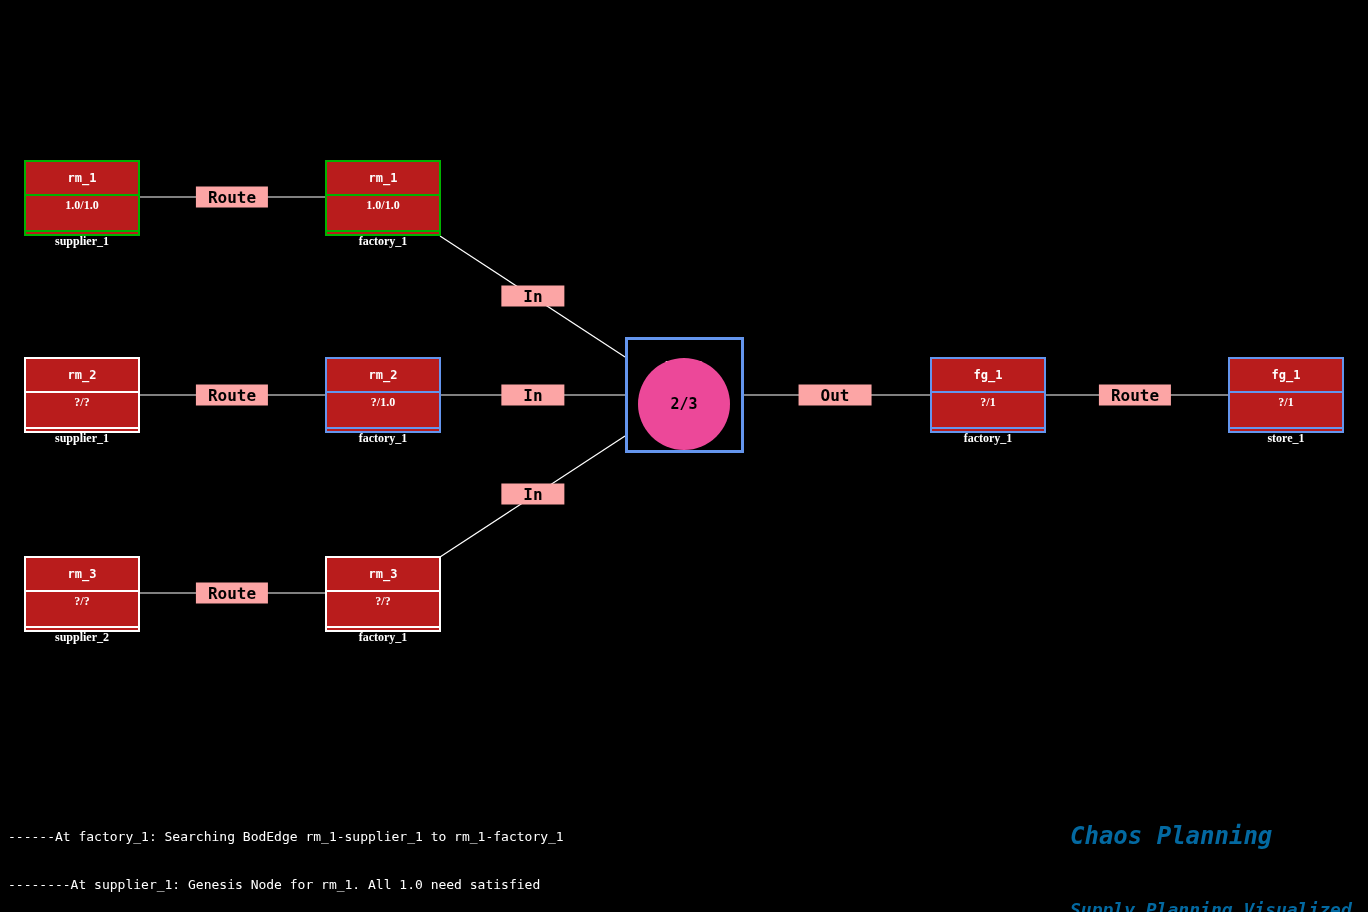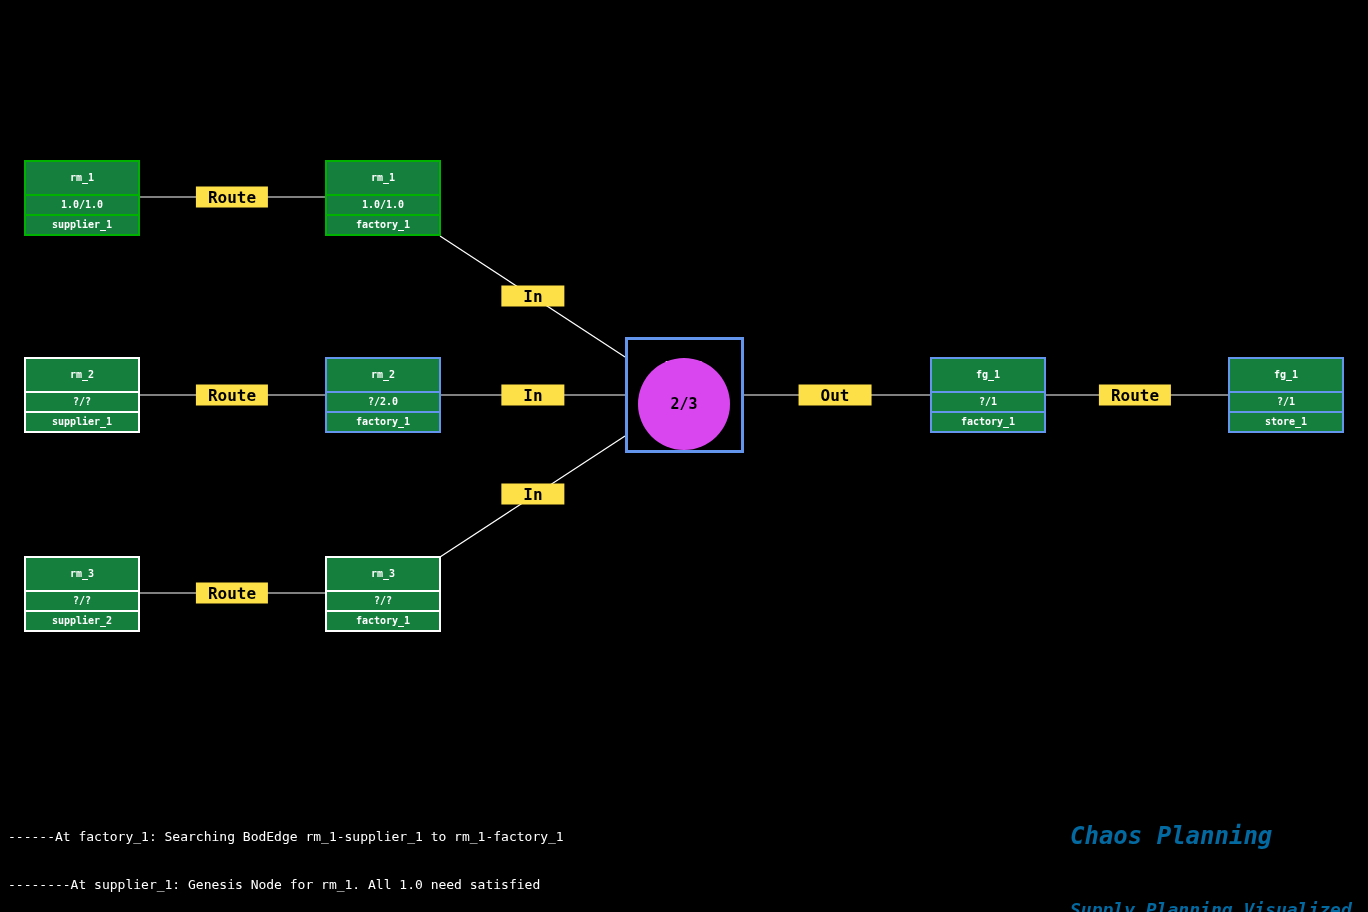--- a/index.html
+++ b/index.html
@@ -21,28 +21,28 @@
     width: 1368px; height: 912px;
   }
   svg.edges line { stroke: #ffffff; stroke-width: 1.2; }
 
   
   .node {
     position: absolute;
     width: 116px;
     height: 76px;
     border: 2px solid var(--bc, #fff);
-    background: #15803d;
+    background: #b91c1c;
     color: #fff;
     font-weight: bold;
-    font-size: 10px;
+    font-size: 12px;
     text-align: center;
   }
   .node .node-title { height: 32px; line-height: 32px; }
-  .node .node-sec   { height: 20px; line-height: 18px; border-top: 2px solid var(--bc, #fff); }
+  .node .node-sec   { height: 36px; line-height: 18px; border-top: 2px solid var(--bc, #fff); font-family: Liberation Serif, serif; }
 
   
   .bom {
     position: absolute;
     left: 625px; top: 337px;
     width: 119px; height: 116px;
     border: 3px solid var(--bc, #6495ed);
     background: #000;
   }
   .bom-title {
@@ -50,33 +50,33 @@
     font-weight: bold;
     font-size: 13px;
     text-align: center;
     margin-top: 18px;
   }
   .bom-circle {
     position: absolute;
     left: 10px; top: 18px;
     width: 92px; height: 92px;
     border-radius: 50%;
-    background: #d946ef;
+    background: #ec4899;
     color: #000;
     font-weight: bold;
     font-size: 15px;
     text-align: center;
     line-height: 92px;
   }
 
   
   .edge-label {
     position: absolute;
     transform: translate(-50%, -50%);
-    background: #fde047;
+    background: #fca5a5;
     color: #000;
     font-weight: bold;
     font-size: 16px;
     line-height: 19px;
     padding: 1px 12px;
     white-space: nowrap;
   }
   .edge-label.small { padding: 1px 22px; }
 
   
@@ -121,21 +121,21 @@
     <div class="node-sec">factory_1</div>
   </div>
 
   <div class="node" style="left: 24px; top: 357px; --bc: #ffffff;">
     <div class="node-title">rm_2</div>
     <div class="node-sec">?/?</div>
     <div class="node-sec">supplier_1</div>
   </div>
   <div class="node" style="left: 325px; top: 357px; --bc: #6495ed;">
     <div class="node-title">rm_2</div>
-    <div class="node-sec">?/2.0</div>
+    <div class="node-sec">?/1.0</div>
     <div class="node-sec">factory_1</div>
   </div>
 
   <div class="node" style="left: 24px; top: 556px; --bc: #ffffff;">
     <div class="node-title">rm_3</div>
     <div class="node-sec">?/?</div>
     <div class="node-sec">supplier_2</div>
   </div>
   <div class="node" style="left: 325px; top: 556px; --bc: #ffffff;">
     <div class="node-title">rm_3</div>

